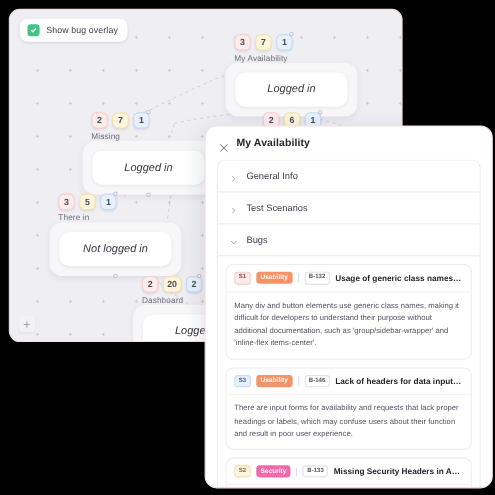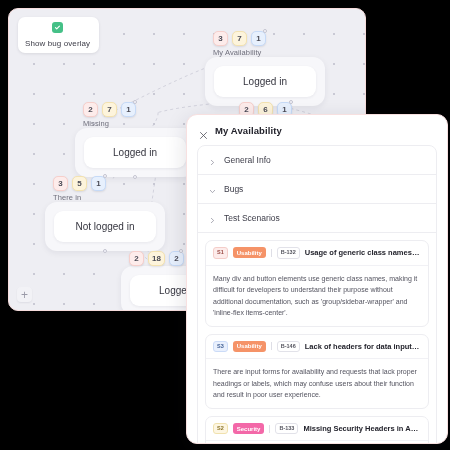--- a/index.html
+++ b/index.html
@@ -27,21 +27,20 @@
 
   .overlay-toggle {
     position: absolute;
     left: 9px; top: 8px;
     display: flex; align-items: center; gap: 6px;
     background: #ffffff;
     border-radius: 7px;
     padding: 5px 9px 5px 7px;
     box-shadow: 0 1px 3px rgba(20,20,40,.10);
     z-index: 30;
-    flex-direction: column;
   }
   .chk {
     width: 11px; height: 11px; border-radius: 3px;
     background: #45c087;
     display: flex; align-items: center; justify-content: center;
     flex: none;
   }
   .chk svg { display:block; }
   .overlay-toggle .lbl {
     font-size: 8px; color: #3b3b46; white-space: nowrap; letter-spacing: .1px;
@@ -82,20 +81,21 @@
   .node .nodelabel {
     font-size: 7.5px; color: #6f6f7c;
     margin: 1.5px 0 0 8px;
     letter-spacing: .1px;
   }
   .node .card {
     background: #f7f7fa;
     border-radius: 12px;
     padding: 9px;
     box-shadow: 0 2px 6px rgba(30,30,60,.07);
+    font-style: italic;
   }
   .node .inner {
     background: #ffffff;
     border-radius: 9px;
     height: 31px;
     display: flex; align-items: center; justify-content: center;
     font-size: 10px; color: #35353f;
     box-shadow: 0 1px 3px rgba(30,30,60,.07);
   }
   .port {
@@ -278,23 +278,24 @@
       <div class="card">
         <div class="inner">Not logged in</div>
         <span class="port t"></span>
         <span class="port b"></span>
       </div>
     </div>
 
     <div class="node" id="node-dashboard">
       <div class="badges">
         <span class="badge red">2</span>
-        <span class="badge yellow">18</span>
+        <span class="badge yellow">20</span>
         <span class="badge blue">2</span>
       </div>
+      <div class="nodelabel">Dashboard</div>
       <div class="card">
         <div class="inner">Logged in</div>
         <span class="port t"></span>
 
       </div>
     </div>
 
     <div class="add-btn">
       <span>+</span>
     </div>
@@ -315,36 +316,36 @@
 
         <div class="acc-row">
           <span class="chev">
             <svg width="7" height="7" viewBox="0 0 12 12">
                 <path d="M4 2.3l4 3.7-4 3.7" fill="none" stroke="#8b8b99" stroke-width="1.2" stroke-linecap="round" stroke-linejoin="round"></path>
               </svg>
           </span>
           <span>General Info</span>
         </div>
 
+        <div class="acc-row">
+          <span class="chev">
+            <svg width="7" height="7" viewBox="0 0 12 12">
+                <path d="M4 2.3l4 3.7-4 3.7" fill="none" stroke="#8b8b99" stroke-width="1.2" stroke-linecap="round" stroke-linejoin="round"></path>
+              </svg>
+          </span>
+          <span>Test Scenarios</span>
+        </div>
+
         <div class="acc-row open">
           <span class="chev">
             <svg width="7" height="7" viewBox="0 0 12 12">
                 <path d="M2.3 4l3.7 4 3.7-4" fill="none" stroke="#8b8b99" stroke-width="1.2" stroke-linecap="round" stroke-linejoin="round"></path>
               </svg>
           </span>
           <span>Bugs</span>
-        </div>
-
-        <div class="acc-row">
-          <span class="chev">
-            <svg width="7" height="7" viewBox="0 0 12 12">
-                <path d="M4 2.3l4 3.7-4 3.7" fill="none" stroke="#8b8b99" stroke-width="1.2" stroke-linecap="round" stroke-linejoin="round"></path>
-              </svg>
-          </span>
-          <span>Test Scenarios</span>
         </div>
 
         <div class="bug-list">
 
           <div class="bug">
             <div class="bug-head">
               <span class="sev s1">S1</span>
               <span class="cat usability">Usability</span>
               <span class="divider"></span>
               <span class="bid">B-132</span>

